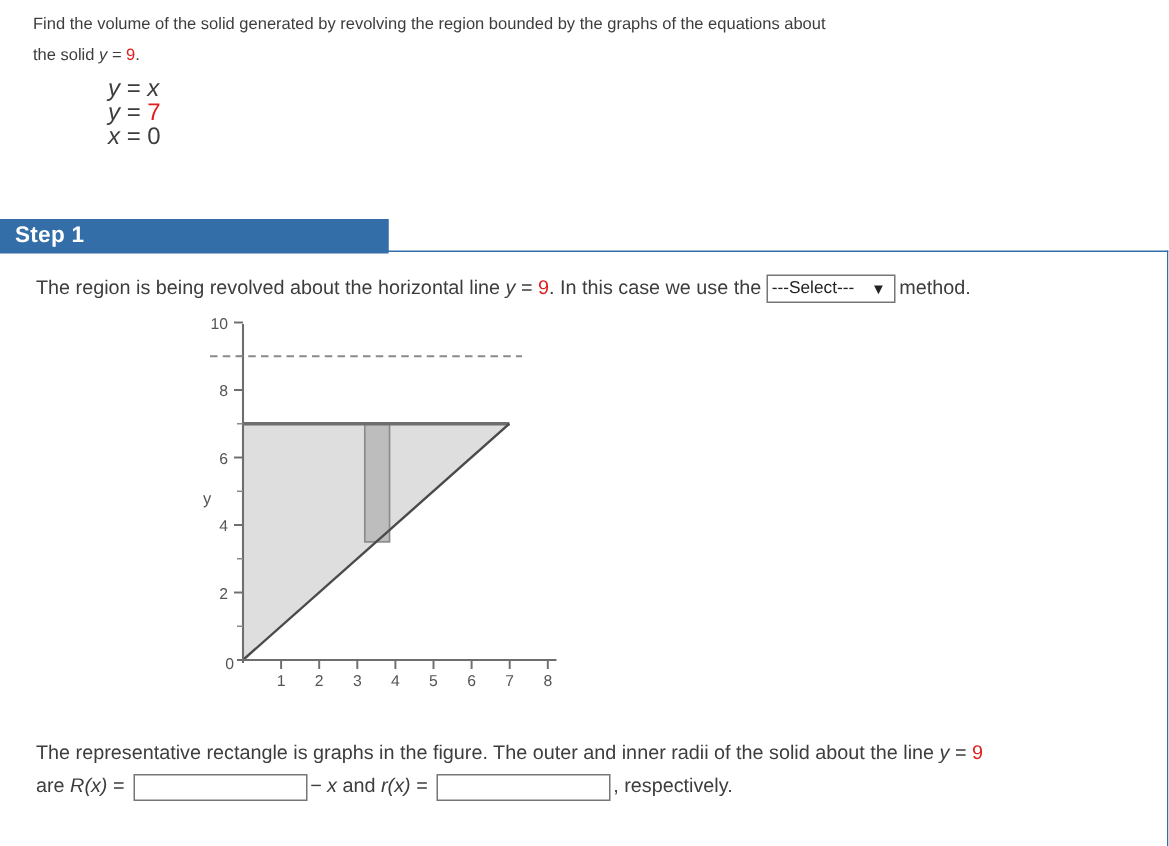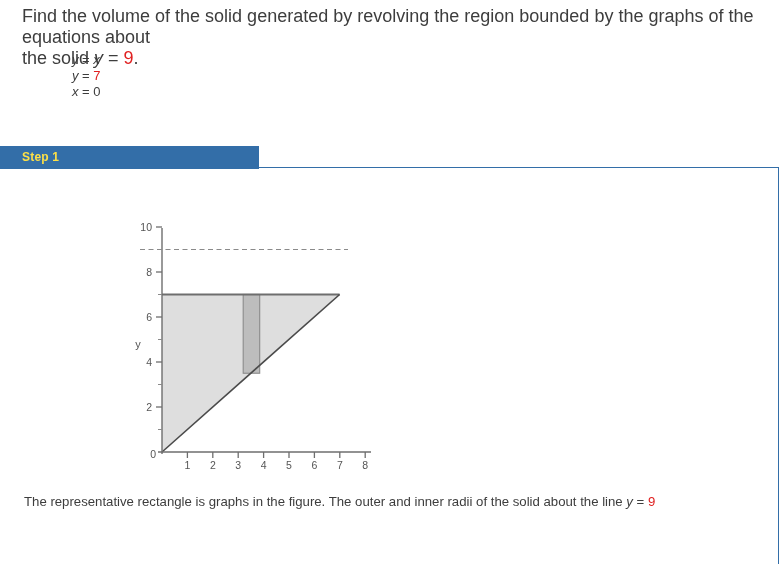--- a/index.html
+++ b/index.html
@@ -10,49 +10,49 @@
     font-family: "Liberation Sans", sans-serif;
     color: #3b3b3b;
     overflow: hidden;
   }
   .page { position: relative; width: 779px; height: 564px; }
 
   
   .prompt {
     position: absolute;
     left: 22px; top: 6px; width: 732px;
-    font-size: 18px;
+    font-size: 11px;
     line-height: 21px;
     color: #3d3d3d;
   }
   .red { color: #e02020; }
   .ital { font-style: italic; }
 
   .equations {
     position: absolute;
     left: 72px; top: 52px;
-    font-size: 13px;
+    font-size: 16px;
     line-height: 16px;
     color: #3d3d3d;
   }
   .equations div { white-space: pre; }
 
   
   .step-bar {
     position: absolute;
     left: 0; top: 146px;
     width: 259px; height: 22px;
     background: #336ea8;
   }
   .step-bar-label {
-    color: #fde047;
-    font-size: 12px;
+    color: #ffffff;
+    font-size: 15px;
     font-weight: bold;
     line-height: 22px;
-    padding-left: 22px;
+    padding-left: 10px;
     letter-spacing: .2px;
   }
   .step-box {
     position: absolute;
     left: 0; top: 167px;
     width: 779px; height: 400px;
     border-top: 1.5px solid #336ea8;
     border-right: 1.5px solid #336ea8;
     background: transparent;
   }
@@ -87,21 +87,21 @@
     font-family: "Liberation Sans", sans-serif;
   }
   .select-box .chev {
     position: absolute; right: 5px; top: 1px;
     font-size: 10px; color: #222;
   }
 
   
   .figure {
     position: absolute;
-    left: 118px; top: 206px;
+    left: 118px; top: 194px;
     width: 280px; height: 270px;
   }
   .figure svg { display: block; }
 
   
   .tail {
     position: absolute;
     left: 24px; top: 491px;
     width: 740px;
     font-size: 13.2px;
@@ -133,20 +133,23 @@
     <div><span class="ital">y</span><span> = </span><span class="red">7</span></div>
     <div><span class="ital">x</span><span> = </span><span>0</span></div>
   </div>
 
   <div class="step-box"></div>
   <div class="step-box-cover"></div>
   <div class="step-bar">
     <div class="step-bar-label">Step 1</div>
   </div>
 
+  <div class="step-line">
+    <span>The region is being revolved about the horizontal line </span><span class="ital">y</span><span> = </span><span class="red">9</span><span>. In this case we use the</span><span class="select-box"><span>---Select---</span><span class="chev">▼</span></span><span>method.</span>
+  </div>
 
   <div class="figure">
     <svg width="280" height="270" viewBox="0 0 280 270" xmlns="http://www.w3.org/2000/svg">
 
       <polygon points="44,246 44,88.5 221.6,88.5" fill="#dedede" stroke="none"></polygon>
 
       <rect x="125.2" y="88.5" width="16.5" height="78.75" fill="#bdbdbd" stroke="#8a8a8a" stroke-width="1.1"></rect>
 
       <line x1="44" y1="88.5" x2="221.6" y2="88.5" stroke="#6e6e6e" stroke-width="2.2"></line>
 
@@ -207,15 +210,18 @@
 
       <text x="20" y="142" font-family="Liberation Sans, sans-serif" font-size="11" fill="#555" text-anchor="middle">y</text>
       <text x="146" y="278" font-family="Liberation Sans, sans-serif" font-size="11" fill="#555" text-anchor="middle">x</text>
     </svg>
   </div>
 
   <div class="tail">
     <div>
       <span>The representative rectangle is graphs in the figure. The outer and inner radii of the solid about the line </span><span class="ital">y</span><span> = </span><span class="red">9</span>
     </div>
+    <div class="nw">
+      <span>are </span><span class="ital">R(x)</span><span> = </span><input class="ansbox" type="text" value="" style=""><span class="ital">− x</span><span> and </span><span class="ital">r(x)</span><span> = </span><input class="ansbox" type="text" value="" style=""><span>,  respectively.</span>
+    </div>
   </div>
 
 </div>
 
 </body></html>

